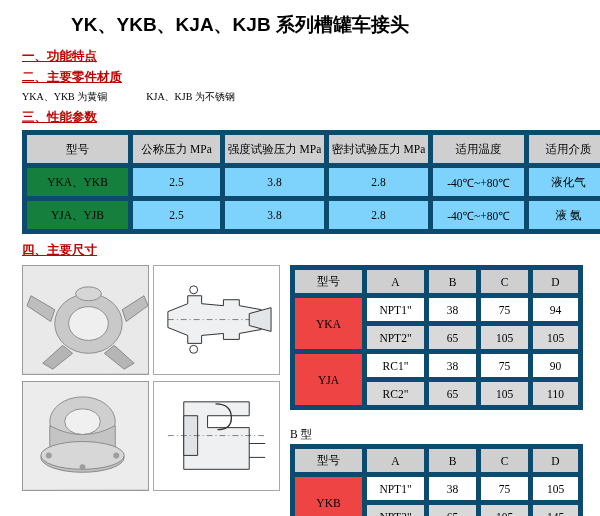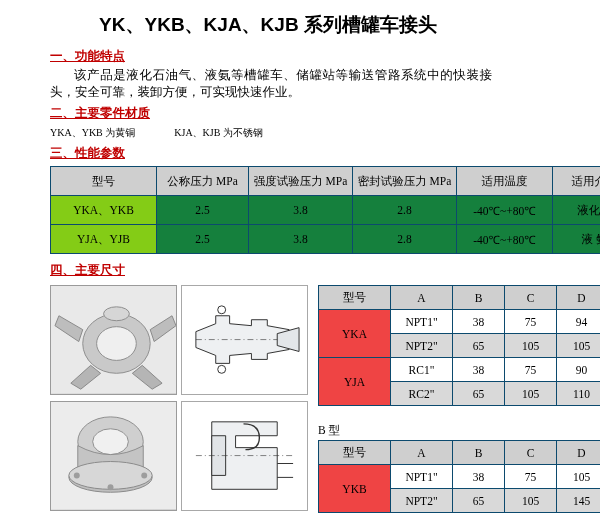--- a/index.html
+++ b/index.html
@@ -12,21 +12,20 @@
     background: #ffffff;
     font-family: "Liberation Serif", serif;
     color: #000000;
     overflow: hidden;
     position: relative;
   }
   .page {
     position: relative;
     width: 480px;
     height: 516px;
-    padding-left: 28px;
   }
   .title {
     text-align: center;
     font-size: 19px;
     font-weight: bold;
     letter-spacing: 0px;
     padding-top: 12px;
     padding-bottom: 6px;
     font-family: "Liberation Sans", sans-serif;
   }
@@ -58,41 +57,41 @@
   
   .perf-wrap {
     margin: 4px 0 0 22px;
     width: 556px;
   }
   table.grid {
     border-collapse: collapse;
     table-layout: fixed;
   }
   table.grid td {
-    border: 1px solid #0c4a6e;
+    border: 5px solid #0c4a6e;
     text-align: center;
     vertical-align: middle;
     font-size: 11.5px;
     font-family: "Liberation Serif", serif;
   }
   table.perf {
     width: 556px;
   }
   table.perf td {
     height: 26px;
   }
   table.perf tr.head td {
     background: #cfcfcf;
     font-size: 11.5px;
   }
   table.perf tr.row td {
+    background: #7dd3fc;
+  }
+  table.perf tr.row td.first {
     background: #15803d;
-  }
-  table.perf tr.row td.first {
-    background: #84cc16;
   }
 
   
   .bottom {
     position: relative;
     margin-top: 6px;
   }
   .imgs {
     position: absolute;
     left: 22px;
@@ -156,21 +155,20 @@
   }
 </style>
 </head>
 <body>
 
 <div class="page">
 
   <div class="title">YK、YKB、KJA、KJB 系列槽罐车接头</div>
 
   <div class="section-head">一、功能特点</div>
-  <div class="para">该产品是液化石油气、液氨等槽罐车、储罐站等输送管路系统中的快装接头，安全可靠，装卸方便，可实现快速作业。</div>
 
   <div class="section-head">二、主要零件材质</div>
   <div class="plain">
     <span>YKA、YKB 为黄铜</span>
     <span class="gap"></span>
     <span>KJA、KJB 为不锈钢</span>
   </div>
 
   <div class="section-head">三、性能参数</div>
 

